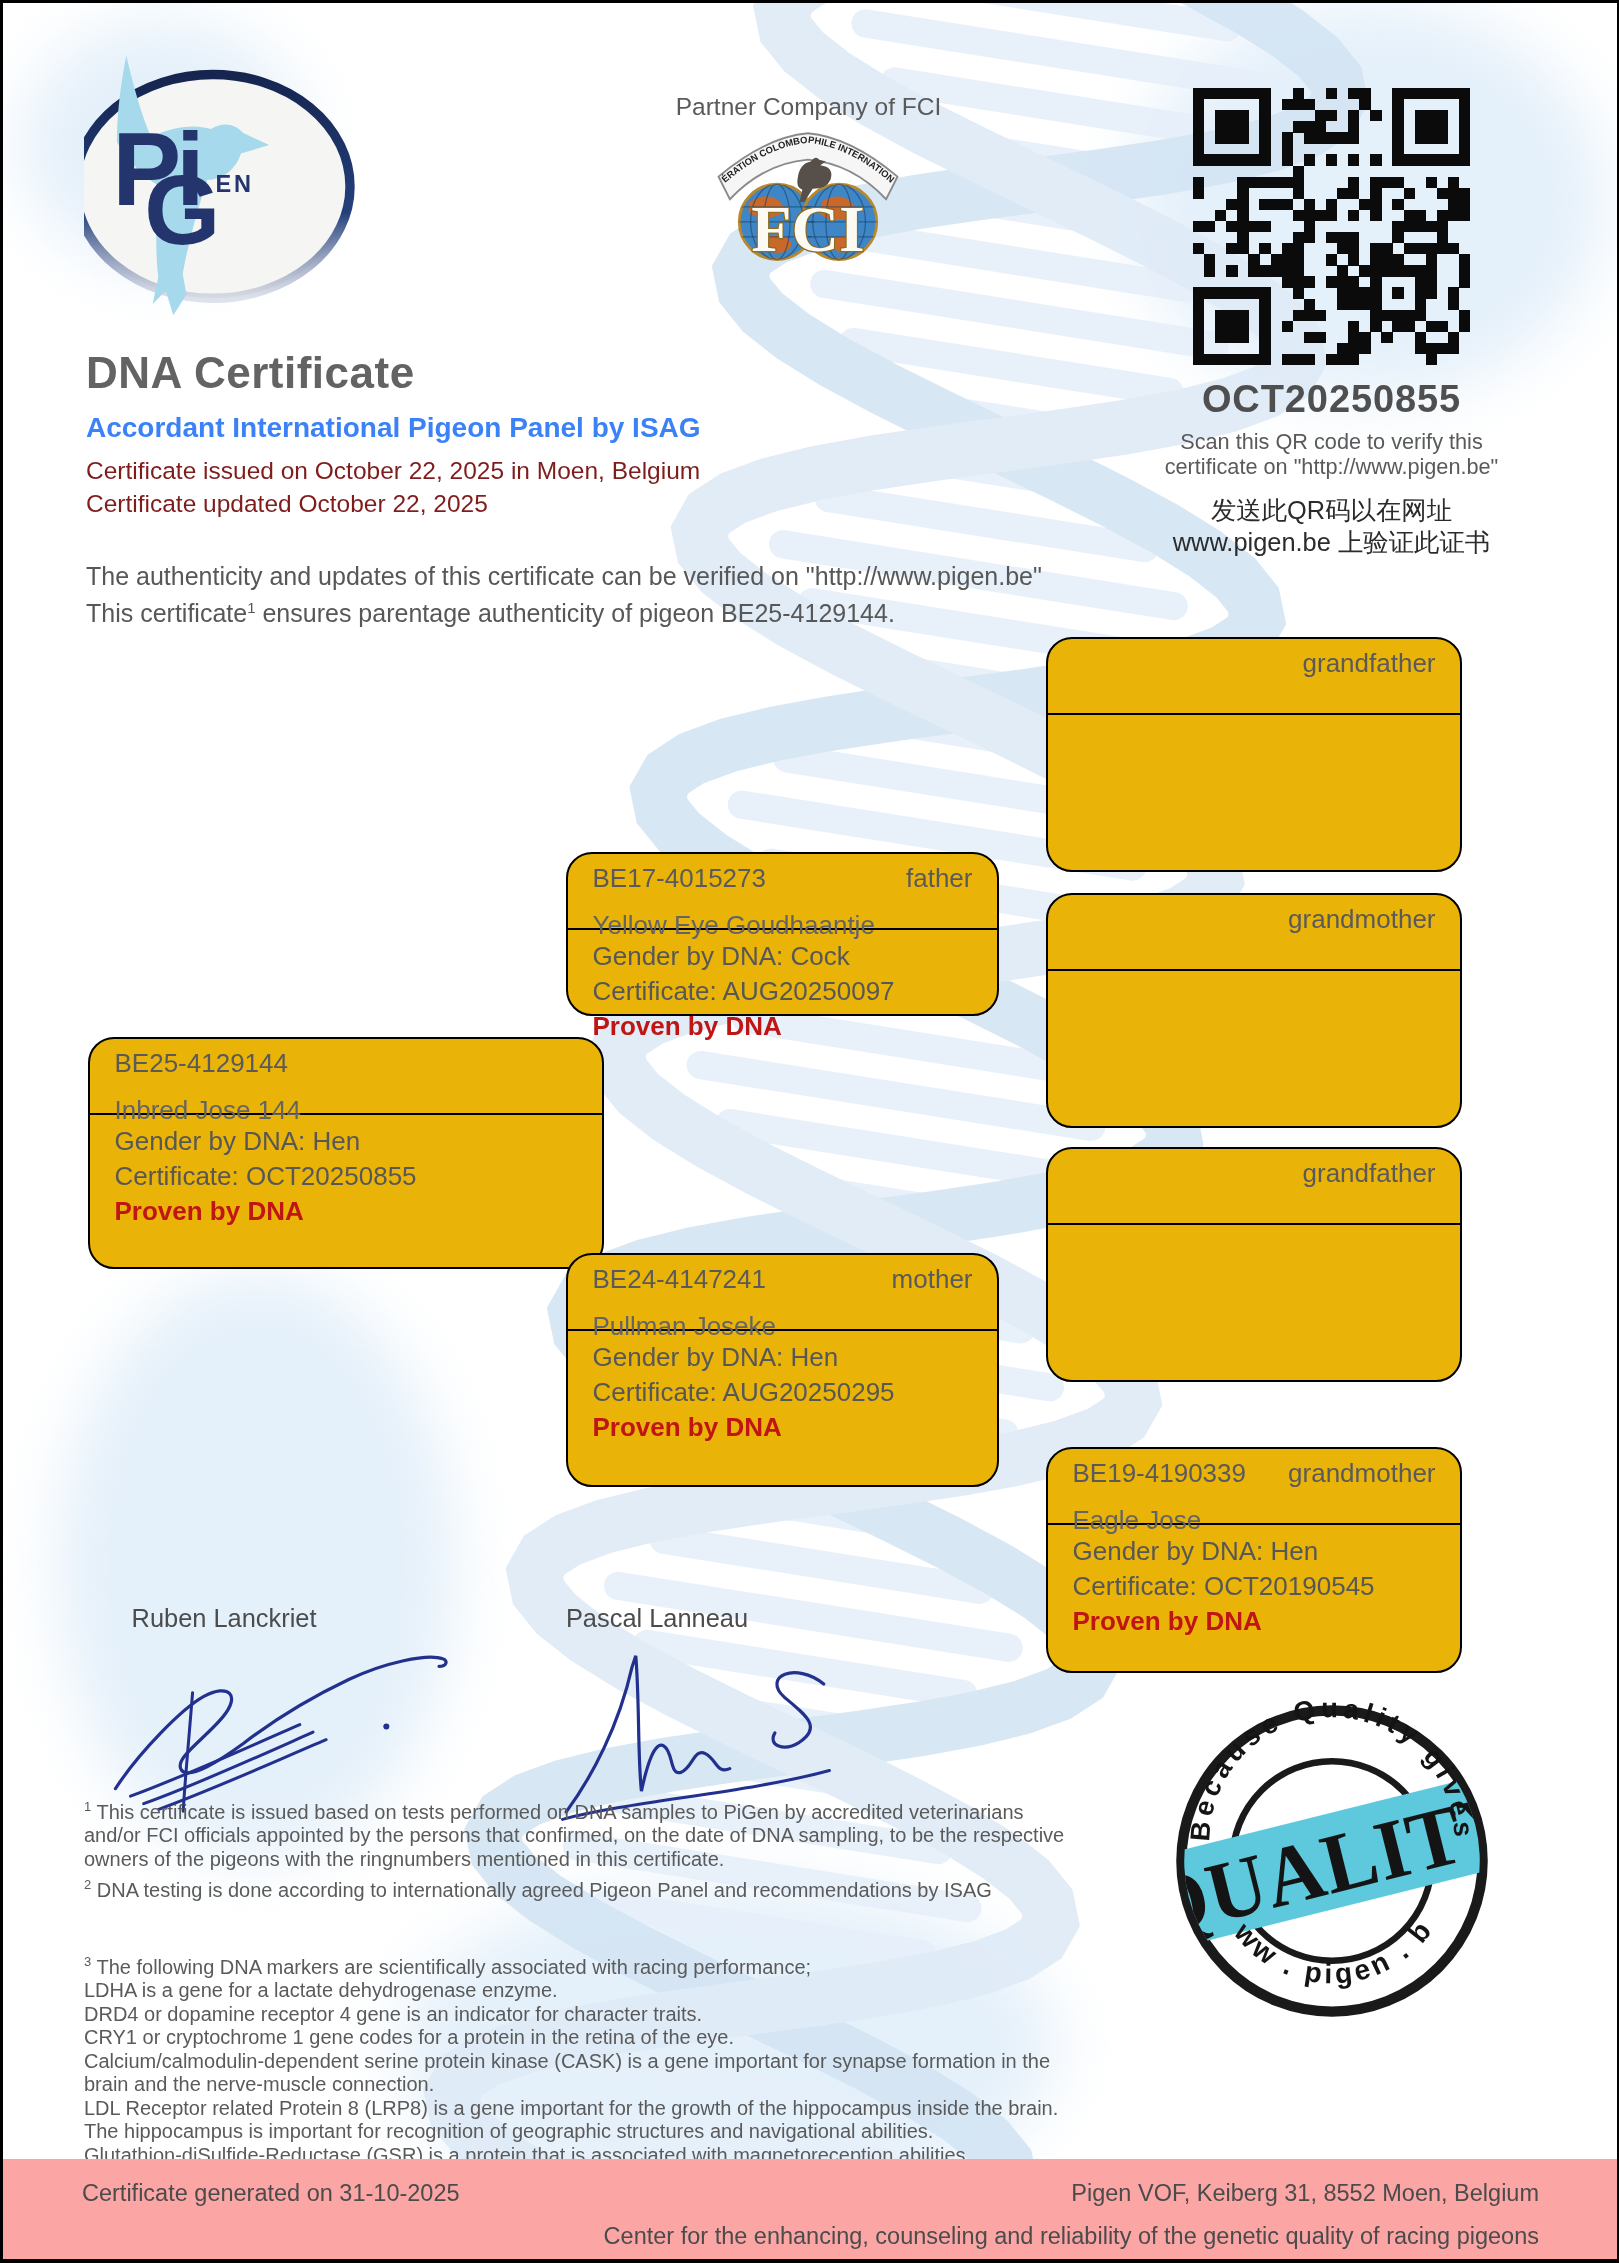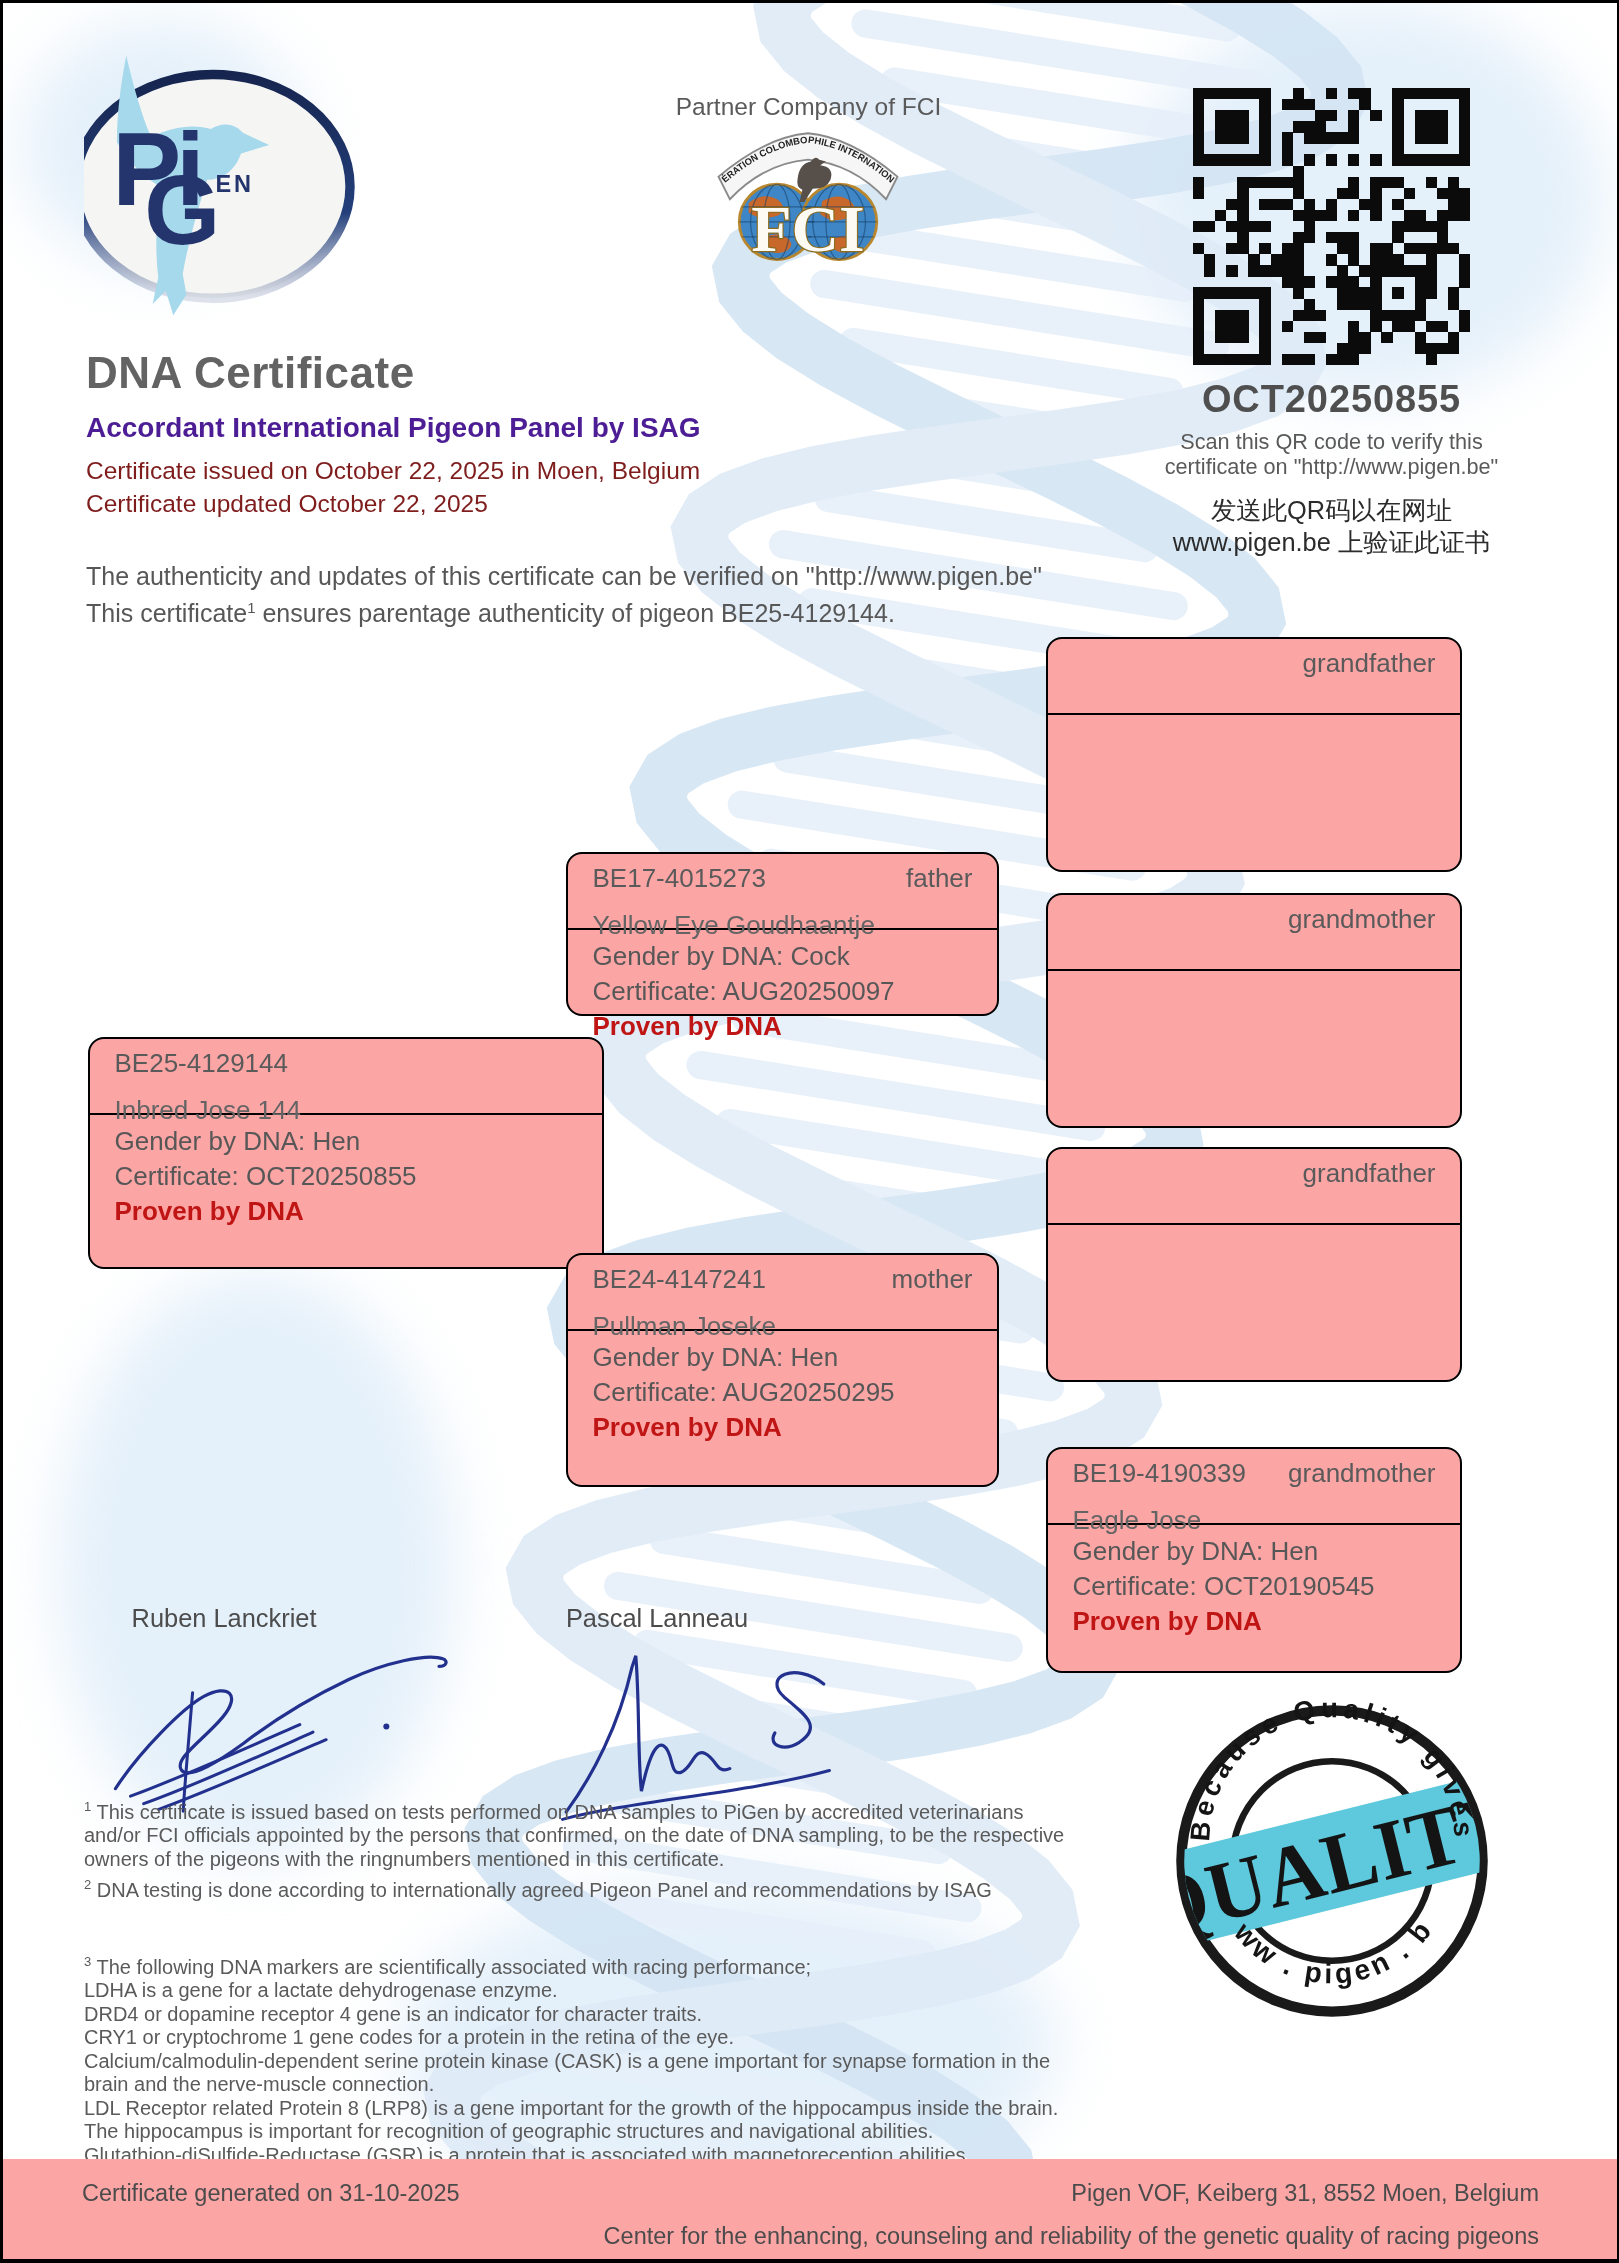--- a/index.html
+++ b/index.html
@@ -16,27 +16,27 @@
   .fg { position:absolute; z-index:1; }
 
   
   .partner-text { left:584px; top:90px; width:443px; text-align:center; font-size:24.5px; color:#5a5a5a; }
   .qr-id { left:1171px; top:375px; width:315px; text-align:center; font-size:38px; font-weight:bold; color:#4f4f4f; letter-spacing:0.9px; }
   .qr-caption { left:1143px; top:426px; width:371px; text-align:center; font-size:21.7px; line-height:25.4px; color:#5a5a5a; }
   .qr-caption-zh { left:1124px; top:491px; width:409px; text-align:center; font-size:25.4px; line-height:32px; color:#2b2b2b; }
 
   
   .title-main { left:83px; top:345px; font-size:44px; font-weight:bold; color:#636363; letter-spacing:0.5px; }
-  .title-sub { left:83px; top:409px; font-size:28px; font-weight:bold; color:#4c1d95; }
+  .title-sub { left:83px; top:409px; font-size:28px; font-weight:bold; color:#3b82f6; }
   .title-dates { left:83px; top:451px; font-size:24.5px; line-height:33px; color:#7f1d1d; }
   .intro { left:83px; top:557px; font-size:25px; line-height:32px; color:#575757; }
   sup { font-size:60%; }
 
   
-  .pbox { position:absolute; z-index:1; background:#fca5a5; border:2.8px solid #000; border-radius:16px; }
+  .pbox { position:absolute; z-index:1; background:#eab308; border:2.8px solid #000; border-radius:26px; }
   .pbox-head { position:relative; height:76px; padding:8.5px 24.5px 0 24.5px; border-bottom:2.8px solid #000; }
   .pbox-ring { font-size:26px; color:#5a5a5a; }
   .pbox-role { position:absolute; right:24.5px; top:8.5px; font-size:26px; color:#5a5a5a; }
   .pbox-name { font-size:26px; color:#646464; margin-top:16px; }
   .pbox-body { padding:9.4px 24.5px; font-size:26px; line-height:35px; color:#575757; }
   .proven { font-weight:bold; }
 
   
   .sig-label { position:absolute; z-index:1; width:226px; text-align:center; font-size:25.4px; color:#4c4c4c; }
   .sig-svg { position:absolute; z-index:1; }

